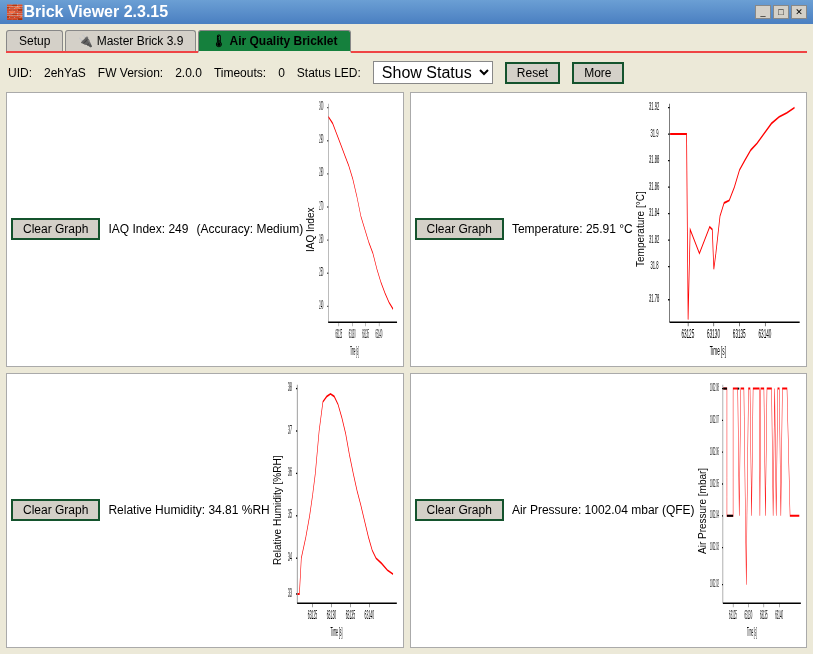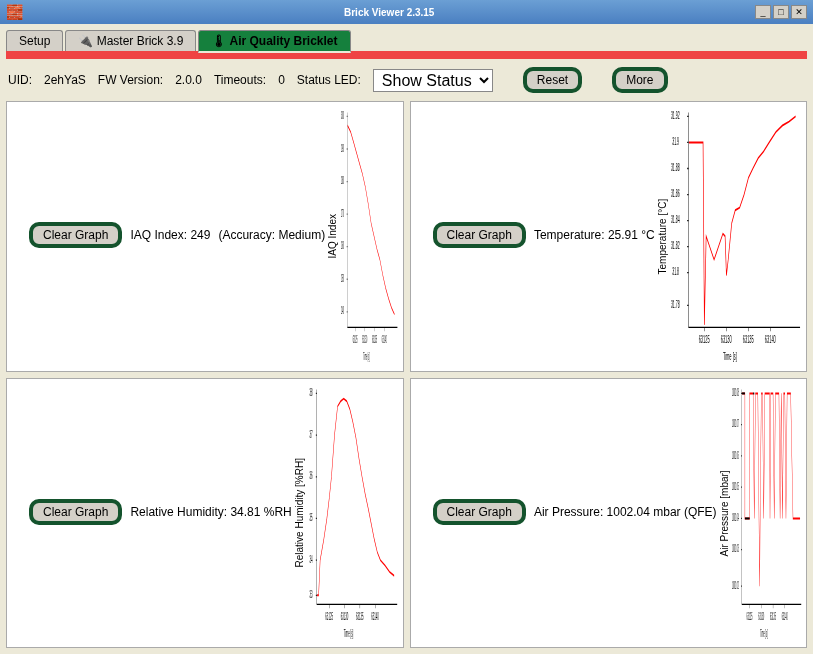--- a/index.html
+++ b/index.html
@@ -14,42 +14,42 @@
     .title-bar {
       background: linear-gradient(to bottom, #6b9fd4, #4a7fc1);
       color: white;
       display: flex;
       align-items: center;
       justify-content: space-between;
       padding: 2px 6px;
       height: 24px;
     }
     .title-bar-left { display: flex; align-items: center; gap: 4px; }
-    .title-bar-title { font-size: 10px; font-weight: bold; flex: 1; text-align: center; }
+    .title-bar-title { font-size: 16px; font-weight: bold; flex: 1; }
     .title-bar-buttons { display: flex; gap: 2px; }
     .title-bar-btn {
       width: 16px; height: 14px;
       background: #d4d0c8;
       border: 1px solid #888;
       font-size: 9px;
       cursor: pointer;
       display: flex; align-items: center; justify-content: center;
     }
     .window-body {
       background: #ece9d8;
       padding: 6px;
       height: calc(654px - 24px);
       display: flex;
       flex-direction: column;
       gap: 4px;
     }
     .tabs {
       display: flex;
       gap: 2px;
-      border-bottom: 8px solid #ef4444;
+      border-bottom: 2px solid #ef4444;
       padding-bottom: 0;
     }
     .tab {
       padding: 3px 12px;
       background: #d4d0c8;
       border: 1px solid #888;
       border-bottom: none;
       cursor: pointer;
       font-size: 12px;
       color: #000;
@@ -72,24 +72,23 @@
     .status-select {
       padding: 1px 4px;
       font-size: 16px;
       border: 1px solid #888;
       background: white;
     }
     .btn {
       padding: 2px 10px;
       font-size: 12px;
       background: #d4d0c8;
-      border: 4px solid #14532d;
+      border: 2px solid #14532d;
       cursor: pointer;
-      border-radius: 10px;
-      margin-left: 18px;
+      border-radius: 0;
     }
     .graphs-container {
       display: grid;
       grid-template-columns: 1fr 1fr;
       grid-template-rows: 1fr 1fr;
       gap: 6px;
       flex: 1;
     }
     .graph-panel {
       background: white;

